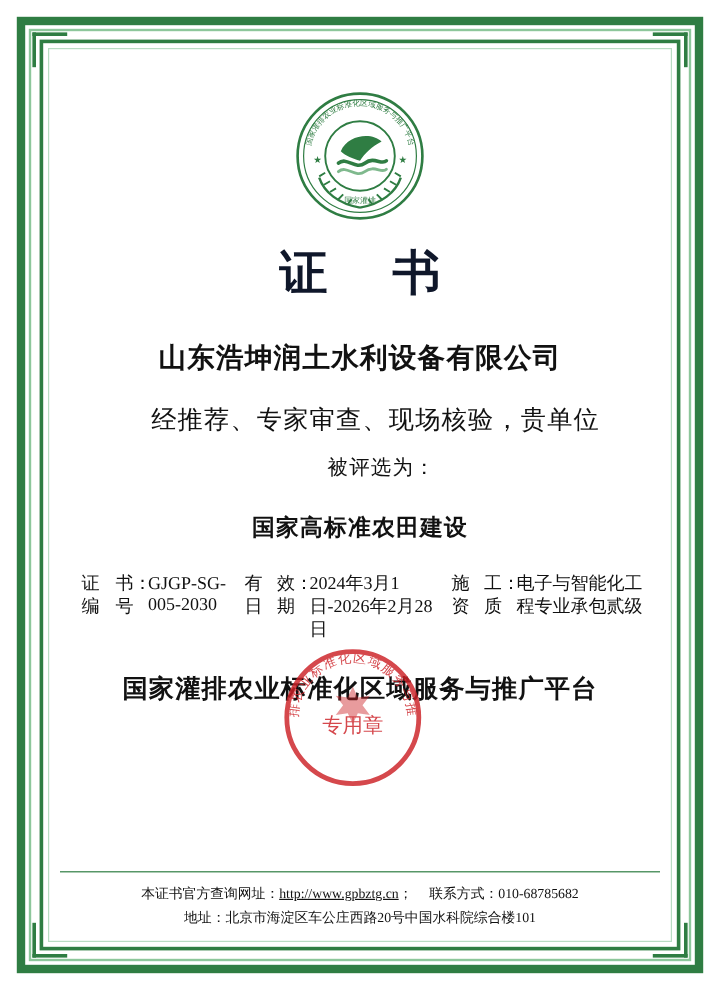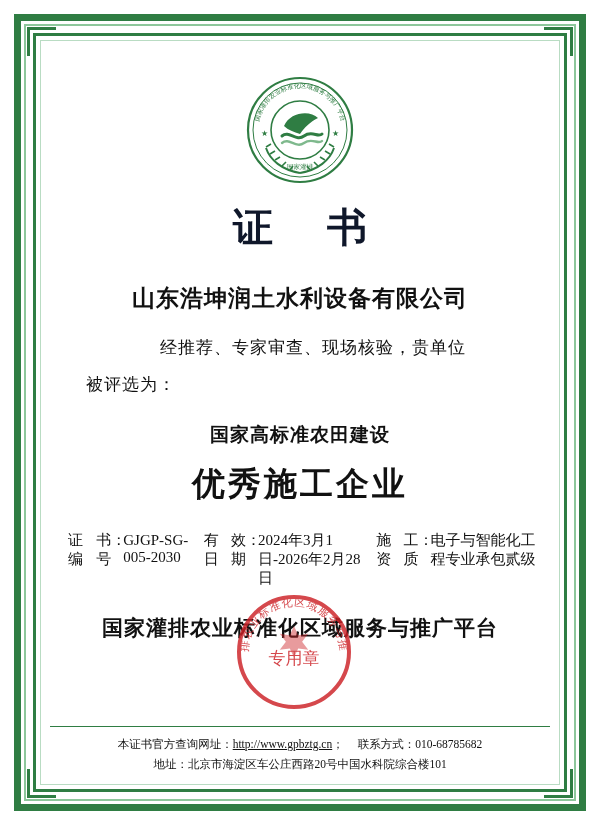--- a/index.html
+++ b/index.html
@@ -90,34 +90,34 @@
   .company {
     margin-top: 28px;
     font-size: 23px;
     font-weight: bold;
     color: #111111;
     letter-spacing: 1px;
   }
 
   .para1 {
     margin-top: 22px;
-    font-size: 17px;
+    font-size: 21px;
     color: #111111;
     width: 100%;
     text-align: center;
     padding-left: 26px;
     box-sizing: border-box;
     letter-spacing: 1px;
   }
   .para2 {
     margin-top: 14px;
     font-size: 17px;
     color: #111111;
     width: 100%;
-    text-align: left;
+    text-align: center;
     padding-left: 36px;
     box-sizing: border-box;
     letter-spacing: 1px;
   }
 
   .award-sub {
     margin-top: 26px;
     font-size: 19px;
     font-weight: bold;
     color: #111111;
@@ -253,21 +253,20 @@
     </div>
 
     <div class="cert-title">证 书</div>
 
     <div class="company">山东浩坤润土水利设备有限公司</div>
 
     <div class="para1">经推荐、专家审查、现场核验，贵单位</div>
     <div class="para2">被评选为：</div>
 
     <div class="award-sub">国家高标准农田建设</div>
-    <div class="award-main">优秀施工企业</div>
 
     <div class="details">
       <div class="detail-row">
         <span class="detail-label">证书编号</span>
         <span class="detail-sep">：</span>
         <span class="detail-value">GJGP-SG-005-2030</span>
       </div>
       <div class="detail-row">
         <span class="detail-label">有效日期</span>
         <span class="detail-sep">：</span>

